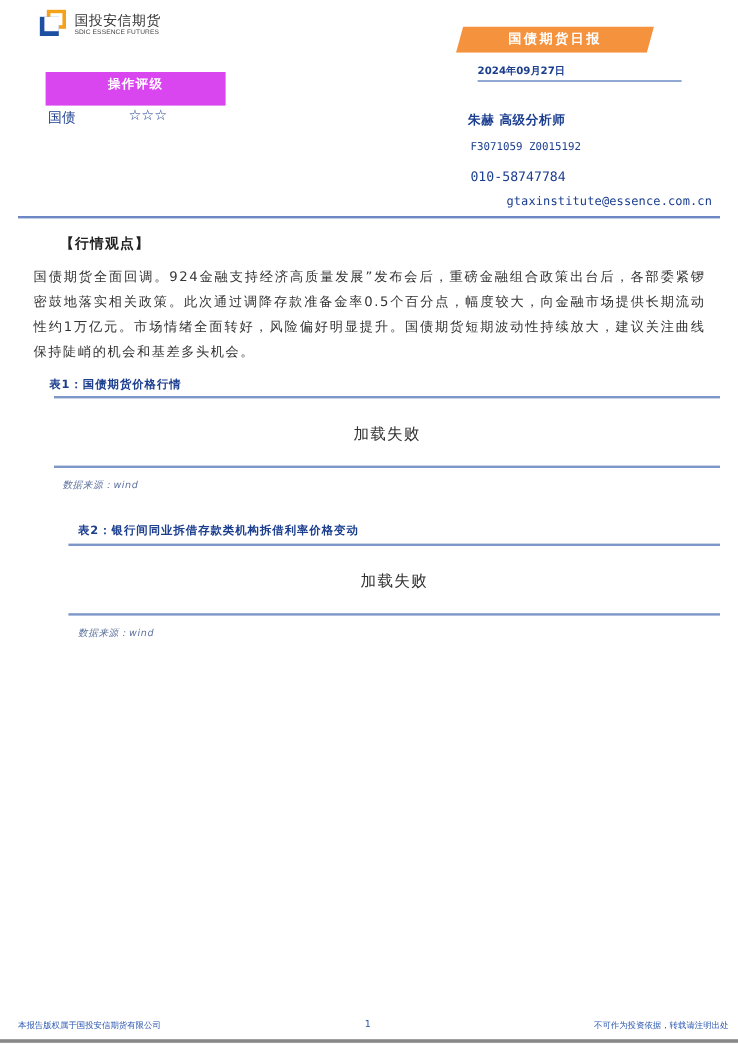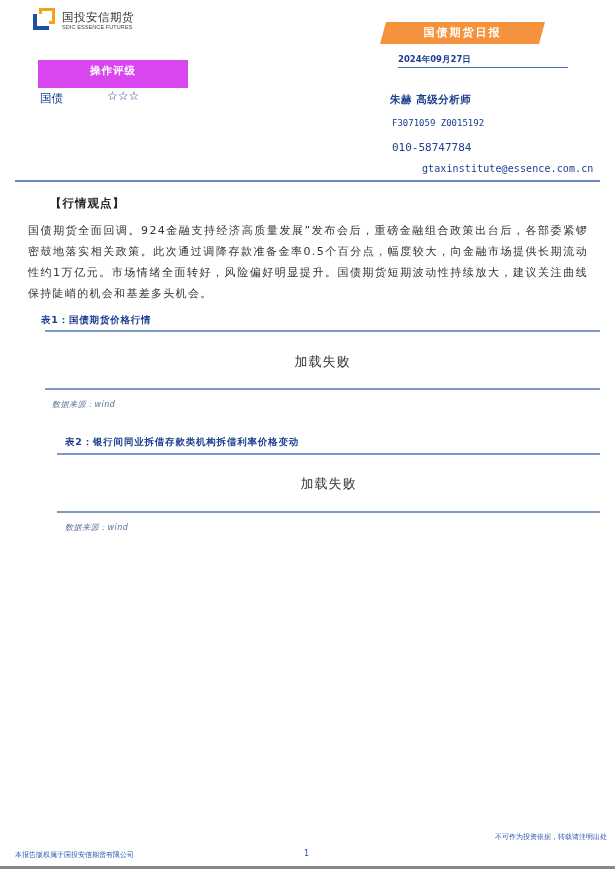--- a/index.html
+++ b/index.html
@@ -53,21 +53,21 @@
   .tbl-title { font-size: 9.5px; font-weight: bold; color: #1b3e8f; font-family: "DejaVu Sans", sans-serif;
                letter-spacing: 0.8px; white-space: nowrap; }
   .tbl-line { height: 2px; background: #7e97c9; }
   .tbl-msg { font-size: 13px; color: #333; text-align: center; font-family: "DejaVu Serif", serif; letter-spacing: 1px; }
   .tbl-src { font-size: 8px; font-style: italic; color: #5a6f9c; font-family: "DejaVu Sans", sans-serif; letter-spacing: 0.5px; text-align: center; }
 
   
   .footer-line { left: 0; top: 866px; width: 615px; height: 3px; background: #888; }
   .footer-left { left: 15px; top: 850px; font-size: 7px; color: #2a56b0; font-family: "DejaVu Sans", sans-serif; white-space: nowrap; }
   .footer-page { left: 304px; top: 849px; font-size: 8px; color: #2a56b0; font-family: "DejaVu Sans", sans-serif; }
-  .footer-right { right: 8px; top: 832px; font-size: 7px; color: #2a56b0; font-family: "DejaVu Sans", sans-serif; white-space: nowrap; text-align: right; }
+  .footer-right { right: 8px; top: 850px; font-size: 7px; color: #2a56b0; font-family: "DejaVu Sans", sans-serif; white-space: nowrap; text-align: right; }
 </style>
 </head>
 <body>
 
 <div class="abs logo">
   <svg class="logo-mark" viewBox="0 0 22 22">
     <rect x="6" y="0" width="16" height="16" fill="#f5a21b"></rect>
     <rect x="9" y="3" width="10" height="10" fill="#ffffff"></rect>
     <rect x="0" y="6" width="16" height="16" fill="#1d4fa3"></rect>
     <rect x="4" y="6" width="12" height="12" fill="#ffffff"></rect>

